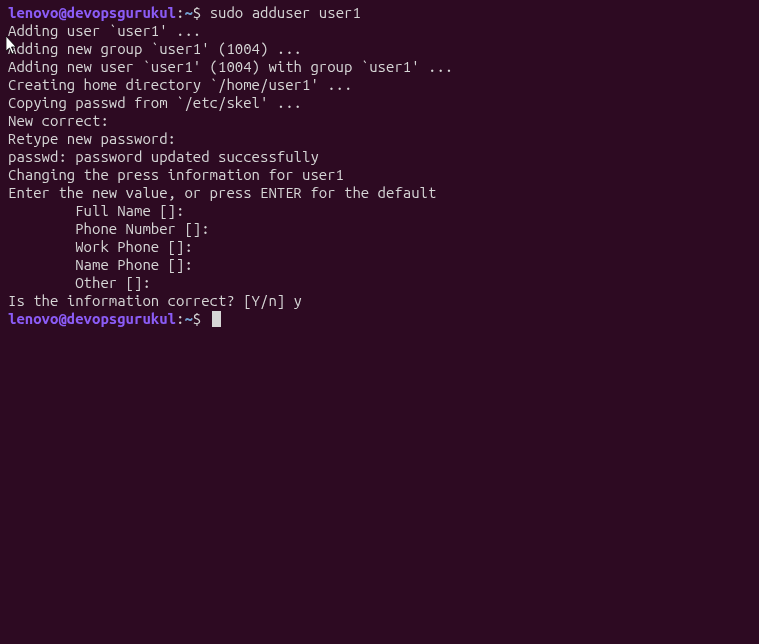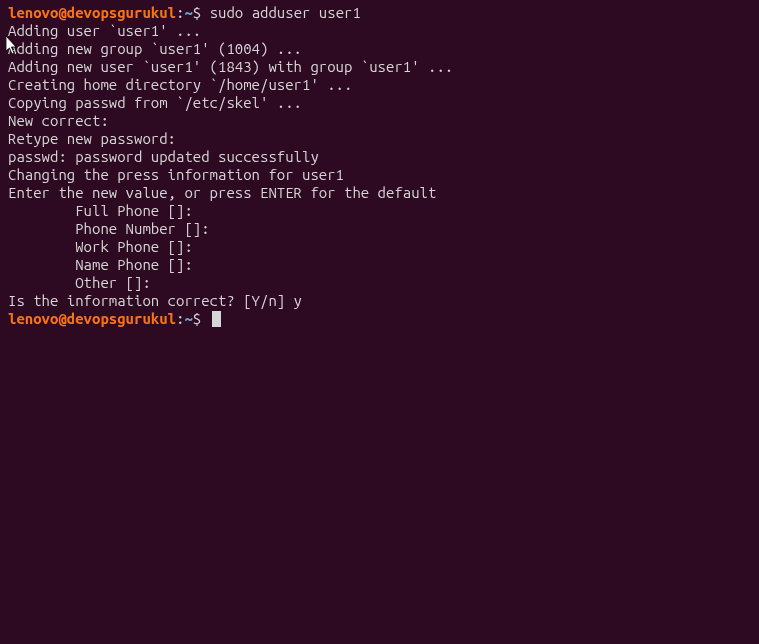--- a/index.html
+++ b/index.html
@@ -16,21 +16,21 @@
       line-height: 18px;
       color: #d6d6d6;
       padding: 4px 8px;
       overflow: hidden;
       position: relative;
     }
     .line {
       white-space: pre;
     }
     .prompt-user {
-      color: #f97316;
+      color: #8b5cf6;
       font-weight: bold;
     }
     .prompt-path {
       color: #729fcf;
       font-weight: bold;
     }
     .prompt-symbol {
       color: #d6d6d6;
     }
     .cursor {
@@ -47,29 +47,29 @@
       top: 36px;
       pointer-events: none;
     }
   </style>
 </head>
 <body>
 
 <div class="line"><span class="prompt-user">lenovo@devopsgurukul</span><span class="prompt-symbol">:</span><span class="prompt-path">~</span><span class="prompt-symbol">$ </span><span>sudo adduser user1</span></div>
 <div class="line">Adding user `user1' ...</div>
 <div class="line">Adding new group `user1' (1004) ...</div>
-<div class="line">Adding new user `user1' (1843) with group `user1' ...</div>
+<div class="line">Adding new user `user1' (1004) with group `user1' ...</div>
 <div class="line">Creating home directory `/home/user1' ...</div>
 <div class="line">Copying passwd from `/etc/skel' ...</div>
 <div class="line">New correct:</div>
 <div class="line">Retype new password:</div>
 <div class="line">passwd: password updated successfully</div>
 <div class="line">Changing the press information for user1</div>
 <div class="line">Enter the new value, or press ENTER for the default</div>
-<div class="line">        Full Phone []:</div>
+<div class="line">        Full Name []:</div>
 <div class="line">        Phone Number []:</div>
 <div class="line">        Work Phone []:</div>
 <div class="line">        Name Phone []:</div>
 <div class="line">        Other []:</div>
 <div class="line">Is the information correct? [Y/n] y</div>
 <div class="line"><span class="prompt-user">lenovo@devopsgurukul</span><span class="prompt-symbol">:</span><span class="prompt-path">~</span><span class="prompt-symbol">$ </span><span class="cursor"></span></div>
 
 <svg class="mouse-cursor" width="14" height="20" viewBox="0 0 14 20">
   <path d="M0 0 L0 15 L3.5 12 L6 18 L8 17 L5.5 11 L10 11 Z" fill="#ffffff" stroke="#000000" stroke-width="0.8"></path>
 </svg>

